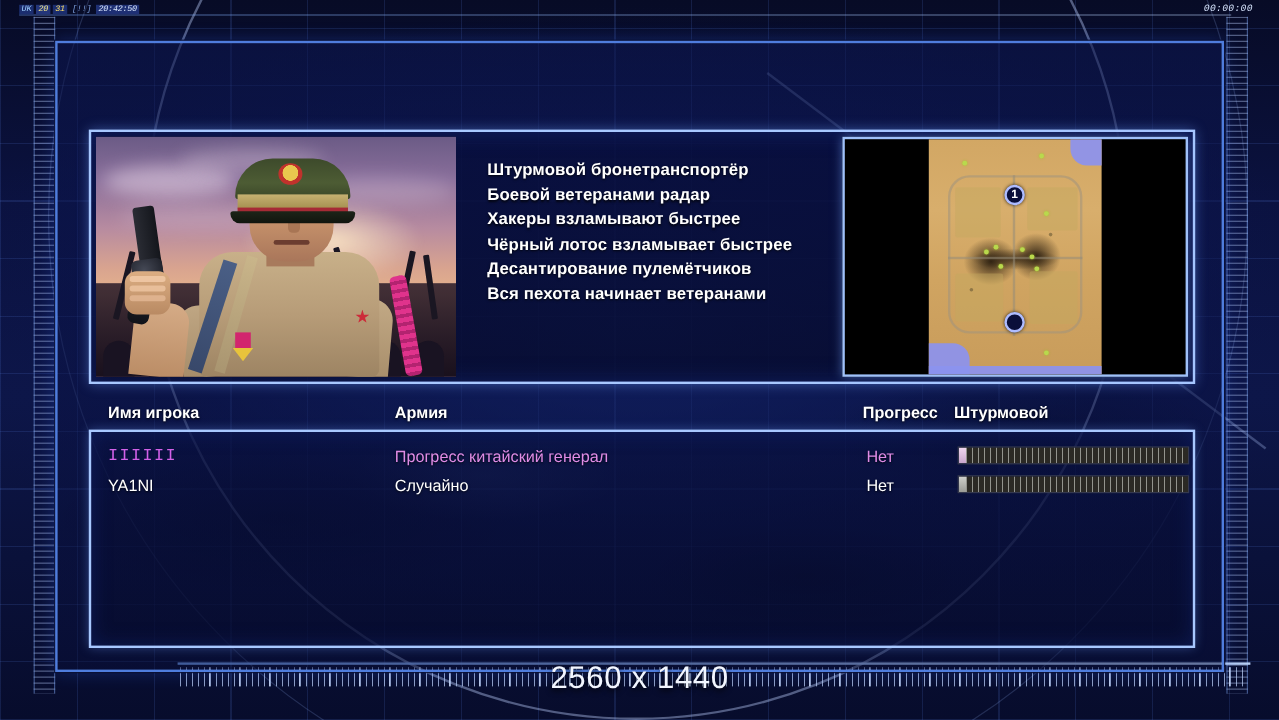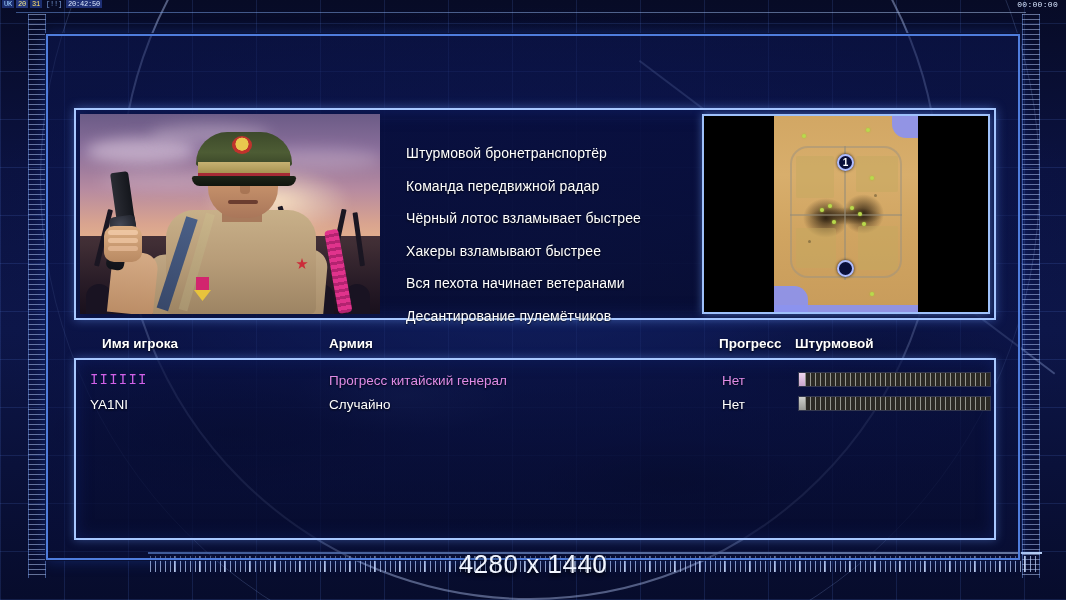--- a/index.html
+++ b/index.html
@@ -92,23 +92,24 @@
   }
   .frame-line {
     position: absolute;
     background: linear-gradient(90deg, rgba(120,170,255,0.9), rgba(190,215,255,0.95));
     pointer-events: none;
   }
 
   
   .topbar {
     position: absolute; left: 0; top: 0; width: 100%; height: 12px;
-    display: flex; align-items: flex-start; justify-content: space-between;
-    padding: 0 2px;
+    display: flex; align-items: flex-end; justify-content: space-between;
+    padding: 0 16px;
     z-index: 40;
+    font-style: italic;
   }
   .topbar-left { display: flex; align-items: center; gap: 2px; }
   .tb-chip {
     font-size: 7px; line-height: 8px;
     padding: 0 2px;
     font-family: "Liberation Mono", monospace;
     letter-spacing: -0.2px;
   }
   .tb-uk  { color: #9fd0ff; background: #1b2d6e; }
   .tb-n1  { color: #f4e98a; background: #23357a; }
@@ -317,26 +318,25 @@
   
   .features {
     flex: 1 1 auto;
     padding: 18px 0 0 26px;
     display: flex; flex-direction: column;
     gap: 2px;
   }
   .feature-line {
     color: #ffffff;
     font-size: 14px;
-    font-weight: normal;
+    font-weight: bold;
     line-height: 18.5px;
     letter-spacing: 0.1px;
     text-shadow: 0 1px 2px rgba(0,0,0,0.85);
     white-space: nowrap;
-    margin-top: 12px;
   }
 
   
   .map-wrap {
     position: relative;
     width: 288px; height: 200px;
     flex: 0 0 auto;
     border: 2px solid #9fc1fb;
     background: #000;
     box-shadow: 0 0 8px rgba(120,170,255,0.5);
@@ -531,25 +531,25 @@
 
         <div class="cap"></div>
         <div class="cap-band"></div>
         <div class="cap-red"></div>
         <div class="cap-brim"></div>
         <div class="cap-emblem"></div>
       </div>
 
       <div class="features">
         <div class="feature-line">Штурмовой бронетранспортёр</div>
-        <div class="feature-line">Команда передвижной радар</div>
+        <div class="feature-line">Боевой ветеранами радар</div>
+        <div class="feature-line">Хакеры взламывают быстрее</div>
         <div class="feature-line">Чёрный лотос взламывает быстрее</div>
-        <div class="feature-line">Хакеры взламывают быстрее</div>
+        <div class="feature-line">Десантирование пулемётчиков</div>
         <div class="feature-line">Вся пехота начинает ветеранами</div>
-        <div class="feature-line">Десантирование пулемётчиков</div>
       </div>
 
       <div class="map-wrap">
         <div class="map-img">
           <div class="map-water" style="right:0; top:0; width:26px; height:22px; border-radius:0 0 0 14px;"></div>
           <div class="map-water" style="left:0; bottom:0; width:34px; height:26px; border-radius:0 14px 0 0;"></div>
           <div class="map-water" style="left:0; bottom:0; width:144px; height:7px;"></div>
 
           <div class="map-ring" style="left:16px; top:30px; right:16px; bottom:34px;"></div>
           <div class="map-road-v" style="left:70px; top:30px; width:2px; height:134px;"></div>
@@ -573,21 +573,21 @@
           <div class="map-dot" style="left:34px; top:124px;"></div>
           <div class="map-dot" style="left:100px; top:78px;"></div>
 
           <div class="map-start" style="left:63px; top:38px;">1</div>
           <div class="map-start" style="left:63px; top:144px;"></div>
         </div>
       </div>
     </div>
 
     <div class="table-head">
-      <div class="th" style="left:26px;">Имя игрока</div>
+      <div class="th" style="left:14px;">Имя игрока</div>
       <div class="th" style="left:253px;">Армия</div>
       <div class="th" style="left:643px;">Прогресс</div>
       <div class="th" style="left:719px;">Штурмовой</div>
     </div>
 
     <div class="list-panel">
       <div style="padding-top:8px;">
         <div class="row">
           <span class="cell name bars">IIIIII</span>
           <span class="cell army c-pink">Прогресс китайский генерал</span>
@@ -607,14 +607,14 @@
             <span class="progress plain">
               <span class="lead"></span>
               <span class="fill"></span>
             </span>
           </span>
         </div>
       </div>
     </div>
   </div>
 
-  <div class="res-overlay">4280 x 1440</div>
+  <div class="res-overlay">2560 x 1440</div>
 </div>
 
 </body></html>

